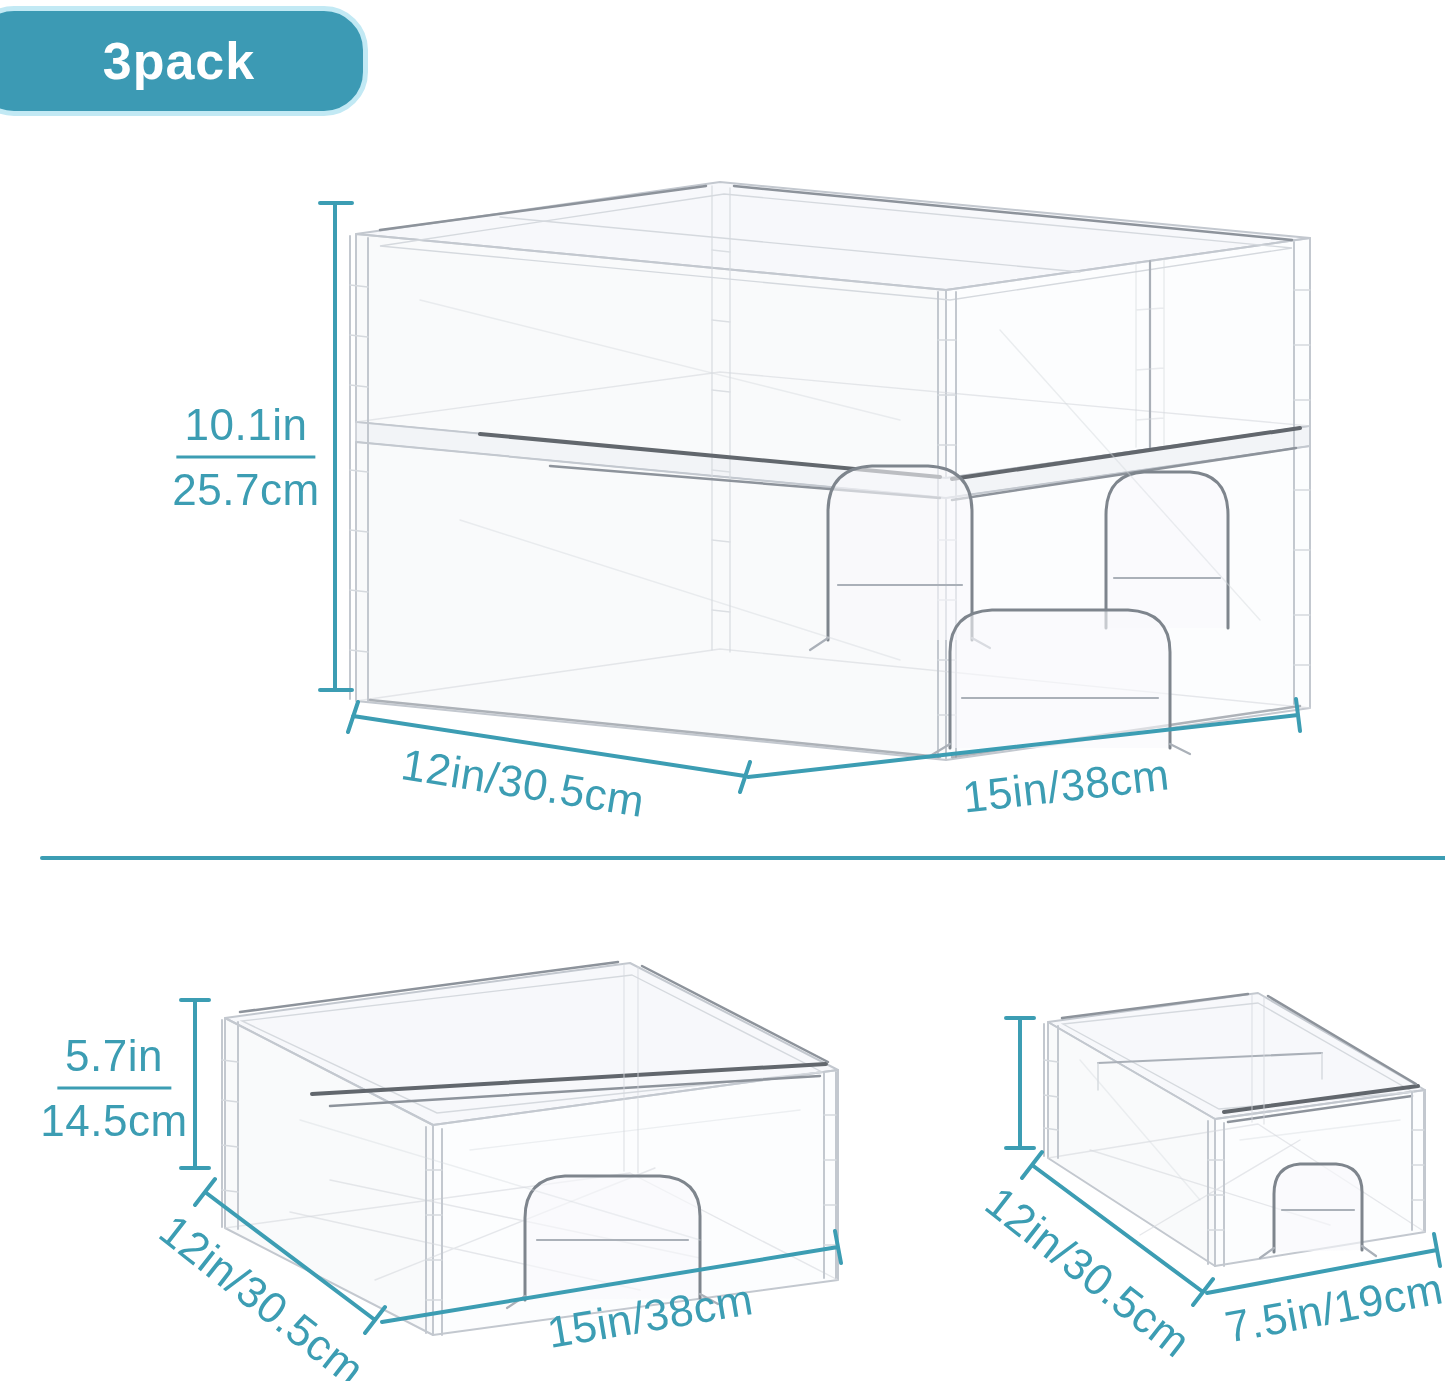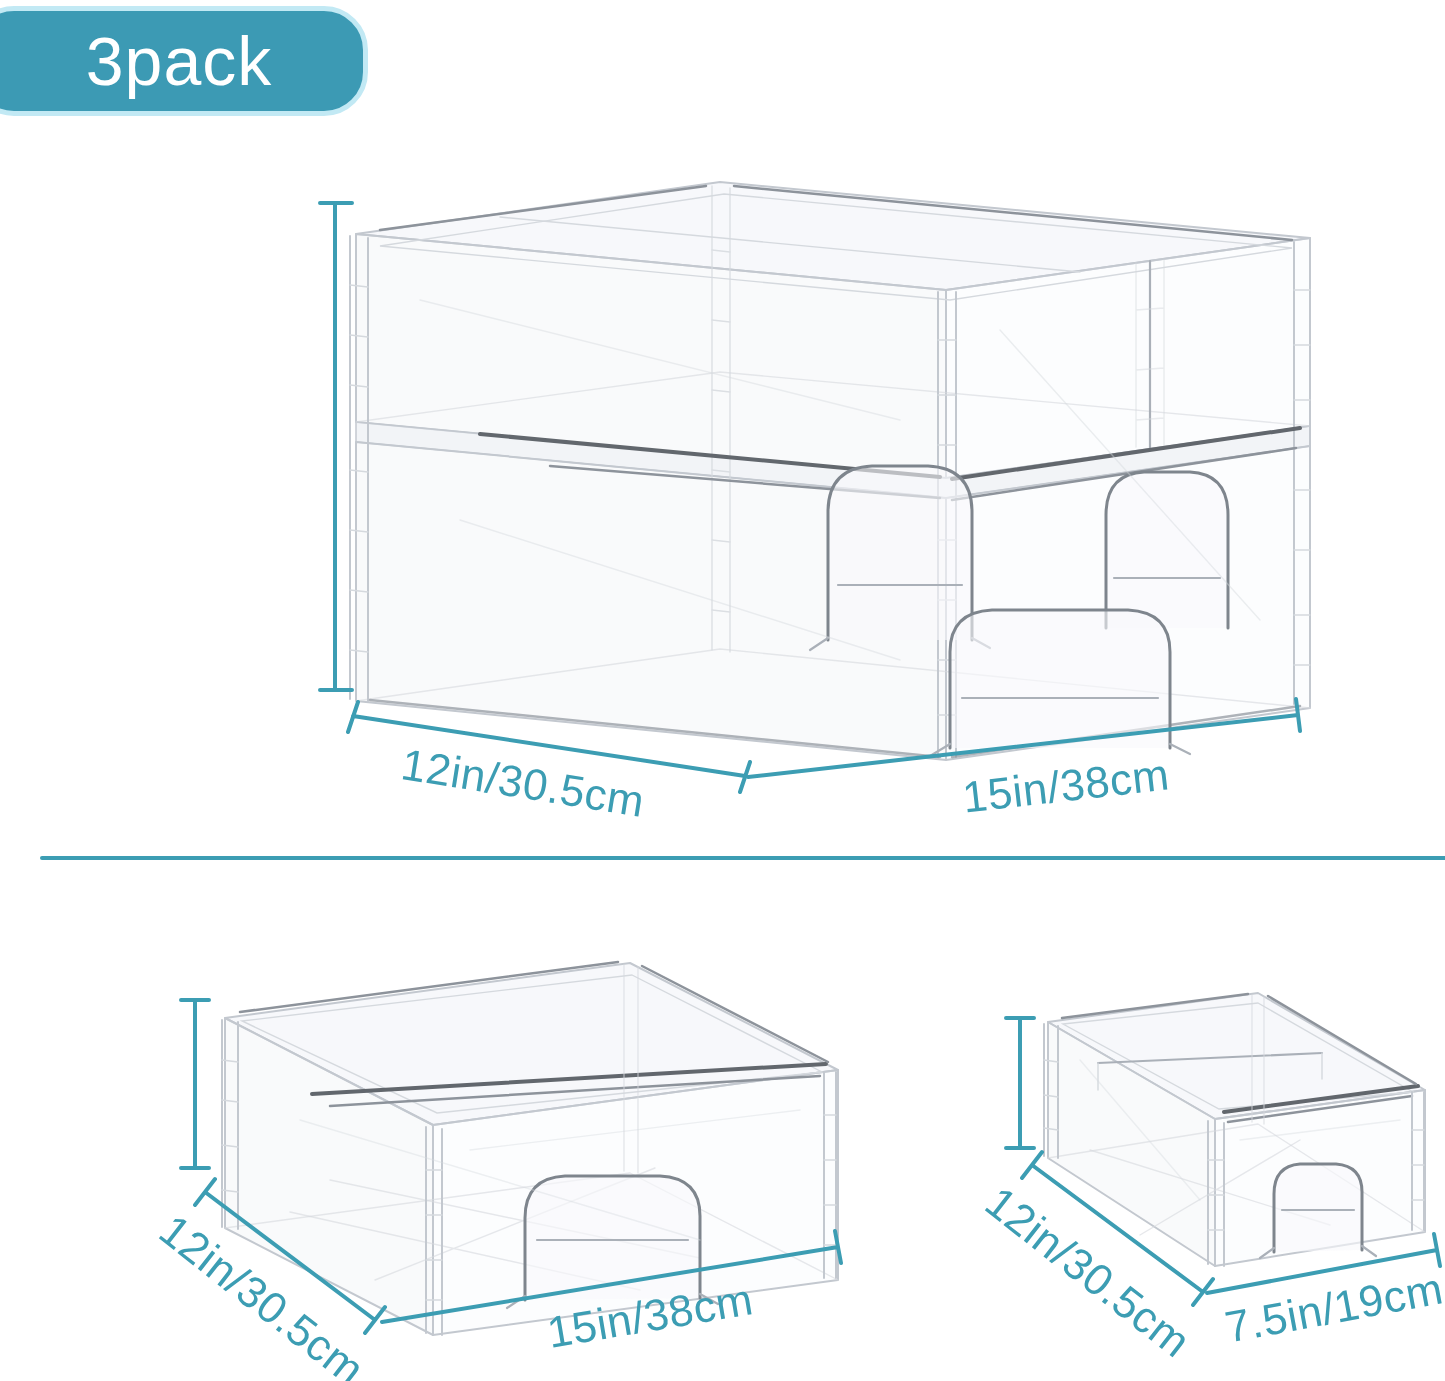--- a/index.html
+++ b/index.html
@@ -15,21 +15,21 @@
   }
   .badge{
     position:absolute;left:-30px;top:6px;width:398px;height:110px;
     background:var(--badge-fill);
     border:5px solid var(--badge-border);
     border-radius:44px;
     display:flex;align-items:center;justify-content:center;
     padding-left:20px;box-sizing:border-box;
   }
   .badge span{
-    color:#ffffff;font-size:68px;font-weight:normal;letter-spacing:1px;
+    color:#ffffff;font-size:52px;font-weight:bold;letter-spacing:1px;
     font-family:"Liberation Sans", sans-serif;
   }
   .stage-svg{position:absolute;left:0;top:0;}
   
   .face-top{fill:rgba(240,243,247,0.55);stroke:var(--wire);stroke-width:2;stroke-linejoin:round;}
   .face-left{fill:rgba(237,240,244,0.35);stroke:var(--wire);stroke-width:2;stroke-linejoin:round;}
   .face-right{fill:rgba(246,248,251,0.35);stroke:var(--wire);stroke-width:2;stroke-linejoin:round;}
   .band{fill:rgba(233,236,241,0.6);stroke:var(--wire);stroke-width:1.5;}
   .wire{stroke:var(--wire);stroke-width:2;fill:none;stroke-linecap:round;}
   .wire-thin{stroke:#d5d9de;stroke-width:1.4;fill:none;stroke-linecap:round;}
@@ -201,22 +201,30 @@
       <path class="dim" d="M382,1322 L838,1247 M841,1263 L835,1231"></path>
 
       <path class="dim" d="M1020,1018 V1148 M1006,1018 H1034 M1006,1148 H1034"></path>
 
       <path class="dim" d="M1032,1165 L1203,1292 M1042,1152 L1022,1178 M1213,1279 L1193,1305"></path>
 
       <path class="dim" d="M1207,1293 L1437,1250 M1440,1266 L1434,1234"></path>
     </g>
   </svg>
 
+  <div class="dim-frac" style="left:246px;top:457px;">
+    <span class="top">10.1in</span>
+    <span class="bot">25.7cm</span>
+  </div>
   <div class="dim-label" style="left:523px;top:783px;--rot:9deg;">12in/30.5cm</div>
   <div class="dim-label" style="left:1066px;top:786px;--rot:-6.5deg;">15in/38cm</div>
 
+  <div class="dim-frac" style="left:114px;top:1088px;">
+    <span class="top">5.7in</span>
+    <span class="bot">14.5cm</span>
+  </div>
   <div class="dim-label" style="left:262px;top:1300px;--rot:38deg;">12in/30.5cm</div>
   <div class="dim-label" style="left:650px;top:1316px;--rot:-9.5deg;">15in/38cm</div>
 
   <div class="dim-label" style="left:1088px;top:1272px;--rot:38deg;">12in/30.5cm</div>
   <div class="dim-label" style="left:1334px;top:1308px;--rot:-10.5deg;">7.5in/19cm</div>
 
 </div>
 
 </body></html>

